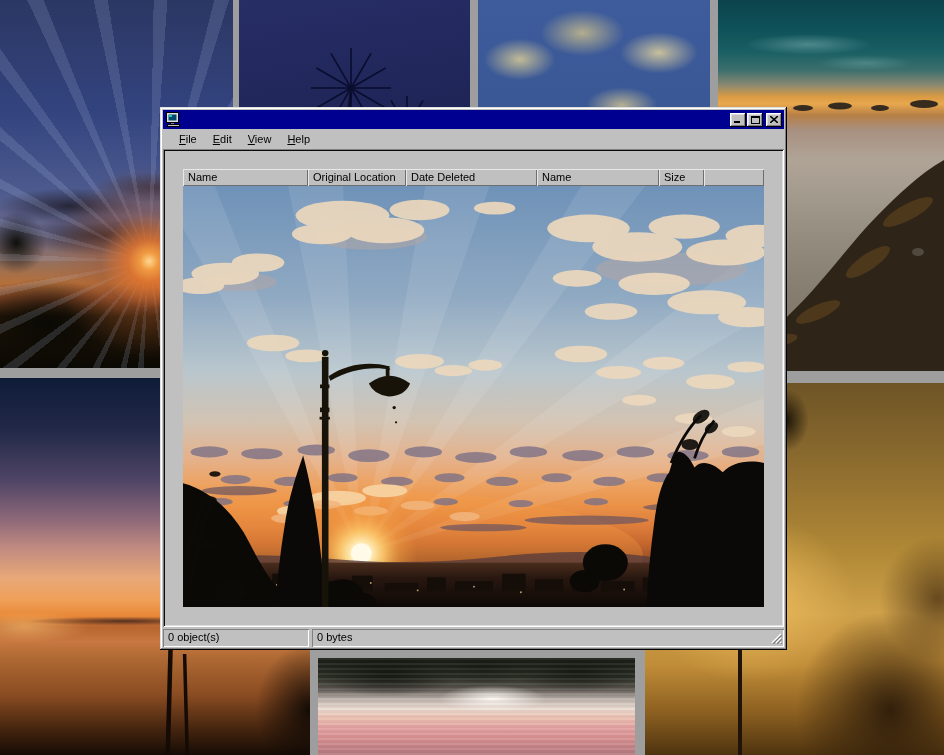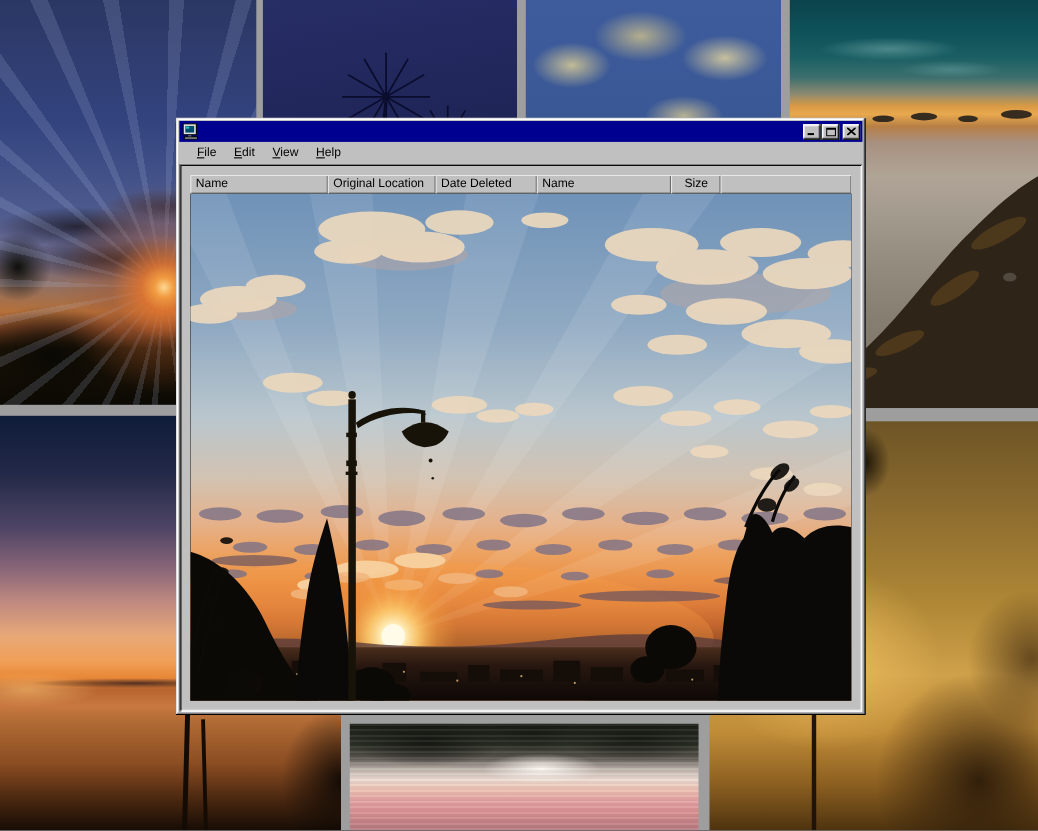--- a/index.html
+++ b/index.html
@@ -99,30 +99,30 @@
 
   .menubar { height:19px; flex:0 0 auto; display:flex; align-items:center; padding:1px 0 0 8px; }
   .menu-item { font-size:11px; color:#000; padding:2px 8px; cursor:default; }
   .menu-item .mnemonic { text-decoration:underline; }
 
   .client {
     flex:1 1 auto; min-height:0; margin-top:1px; position:relative;
     background:#c0c0c0;
     box-shadow: inset 1px 1px 0 #808080, inset -1px -1px 0 #fff,
                 inset 2px 2px 0 #0a0a0a, inset -2px -2px 0 #dfdfdf;
-    padding:10px; display:flex; flex-direction:column;
+    padding:20px; display:flex; flex-direction:column;
   }
   .col-headers { height:17px; flex:0 0 auto; display:flex; background:#c0c0c0; }
   .col {
     height:17px; font-size:11px; color:#000; padding:2px 4px 0 5px;
     background:#c0c0c0;
     box-shadow: inset 1px 1px 0 #e8e8e8, inset -1px -1px 0 #6e6e6e;
     overflow:hidden; white-space:nowrap; cursor:pointer;
   }
-  .col.right { text-align:center; }
+  .col.right { text-align:left; }
   .col.filler { flex:1 1 auto; cursor:default; }
 
   .listview { flex:1 1 auto; min-height:0; position:relative; overflow:hidden; background:#000; }
   .listview svg { position:absolute; inset:0; width:100%; height:100%; }
 
   .statusbar { height:18px; flex:0 0 auto; margin-top:2px; display:flex; }
   .status-panel {
     height:18px; font-size:11px; color:#000; padding:2px 0 0 5px;
     box-shadow: inset 1px 1px 0 #808080, inset -1px -1px 0 #fff;
     overflow:hidden; white-space:nowrap;
@@ -221,21 +221,21 @@
       <span class="menu-item"><span class="mnemonic">F</span><span>ile</span></span>
       <span class="menu-item"><span class="mnemonic">E</span><span>dit</span></span>
       <span class="menu-item"><span class="mnemonic">V</span><span>iew</span></span>
       <span class="menu-item"><span class="mnemonic">H</span><span>elp</span></span>
     </div>
 
     <div class="client">
       <div class="col-headers">
         <div class="col" style="width:125px">Name</div>
         <div class="col" style="width:98px">Original Location</div>
-        <div class="col" style="width:92px">Date Deleted</div>
+        <div class="col" style="width:131px">Date Deleted</div>
         <div class="col" style="width:122px">Name</div>
         <div class="col right" style="width:45px">Size</div>
         <div class="col filler"></div>
       </div>
 
       <div class="listview">
         <svg viewBox="0 0 619 456" preserveAspectRatio="none">
           <defs>
             <linearGradient id="skyG" x1="0" y1="0" x2="0" y2="1">
               <stop offset="0" stop-color="#6f92b8"></stop>
@@ -439,15 +439,31 @@
             <ellipse cx="552" cy="250" rx="10" ry="6" transform="rotate(-35 552 250)"></ellipse>
             <ellipse cx="563" cy="262" rx="8" ry="5" transform="rotate(-35 563 262)"></ellipse>
             <ellipse cx="540" cy="280" rx="9" ry="6"></ellipse>
           </g>
           <ellipse cx="450" cy="408" rx="24" ry="20" fill="#0b0906"></ellipse>
           <ellipse cx="428" cy="428" rx="16" ry="12" fill="#0b0906"></ellipse>
         </svg>
       </div>
     </div>
 
+    <div class="statusbar">
+      <div class="status-panel p1">0 object(s)</div>
+      <div class="status-panel p2">
+        <span>0 bytes</span>
+        <svg class="grip" viewBox="0 0 12 12">
+          <g stroke-width="1.4">
+            <path d="M11,2 L2,11" stroke="#ffffff"></path>
+              <path d="M12,3 L3,12" stroke="#808080"></path>
+            <path d="M11,6 L6,11" stroke="#ffffff"></path>
+              <path d="M12,7 L7,12" stroke="#808080"></path>
+            <path d="M11,10 L10,11" stroke="#ffffff"></path>
+              <path d="M12,11 L11,12" stroke="#808080"></path>
+          </g>
+        </svg>
+      </div>
+    </div>
 
   </div>
 </div>
 
 </body></html>

